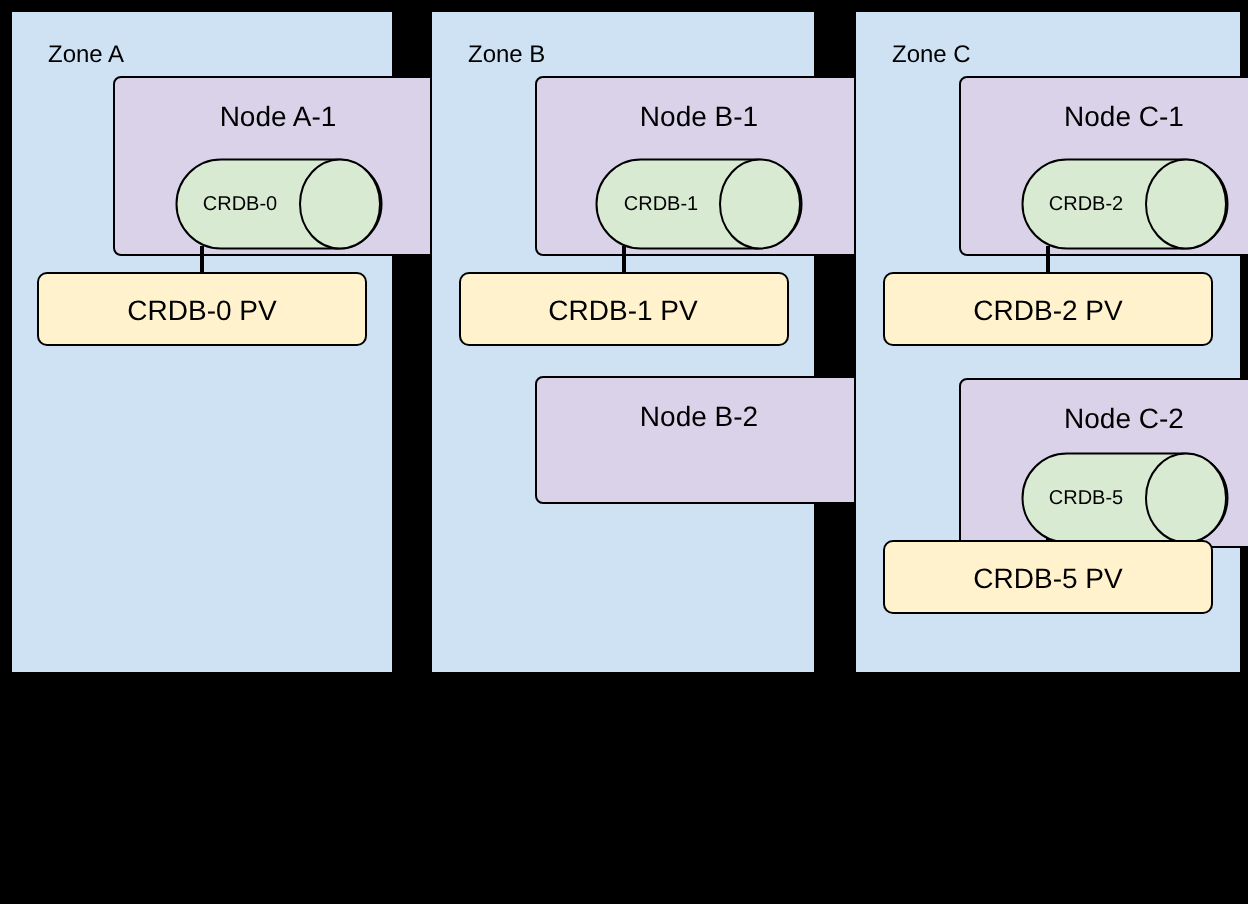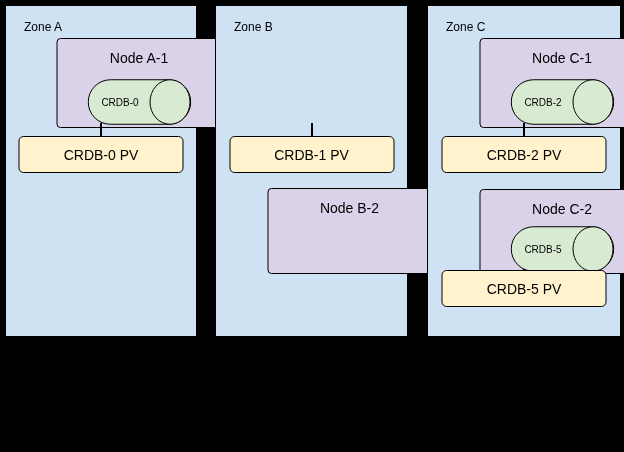--- a/index.html
+++ b/index.html
@@ -117,24 +117,34 @@
       </div>
     </div>
     <div class="pv" style="top:130px">
       <span>CRDB-0 PV</span>
     </div>
   </div>
 
   <div class="zone" style="left:215px;width:193px">
     <div class="zone-label">Zone B</div>
     <div class="connector" style="top:117px;height:14px"></div>
+    <div class="node" style="top:32px;height:90px">
+      <div class="node-label">Node B-1</div>
+      <div class="cyl" style="top:40px">
+        <svg width="104" height="46" viewBox="0 0 104 46">
+          <rect class="cyl-shape" x="0.75" y="0.75" width="102.5" height="44.5" rx="22.25" ry="22.25"></rect>
+          <ellipse class="cyl-shape" cx="82.5" cy="23" rx="20" ry="22.25"></ellipse>
+        </svg>
+        <span class="cyl-label">CRDB-1</span>
+      </div>
+    </div>
     <div class="pv" style="top:130px">
       <span>CRDB-1 PV</span>
     </div>
-    <div class="node" style="top:182px;height:86px">
+    <div class="node" style="top:182px;height:64px">
       <div class="node-label">Node B-2</div>
     </div>
   </div>
 
   <div class="zone" style="left:427px;width:194px">
     <div class="zone-label">Zone C</div>
     <div class="connector" style="top:117px;height:14px"></div>
     <div class="node" style="top:32px;height:90px">
       <div class="node-label">Node C-1</div>
       <div class="cyl" style="top:40px">

